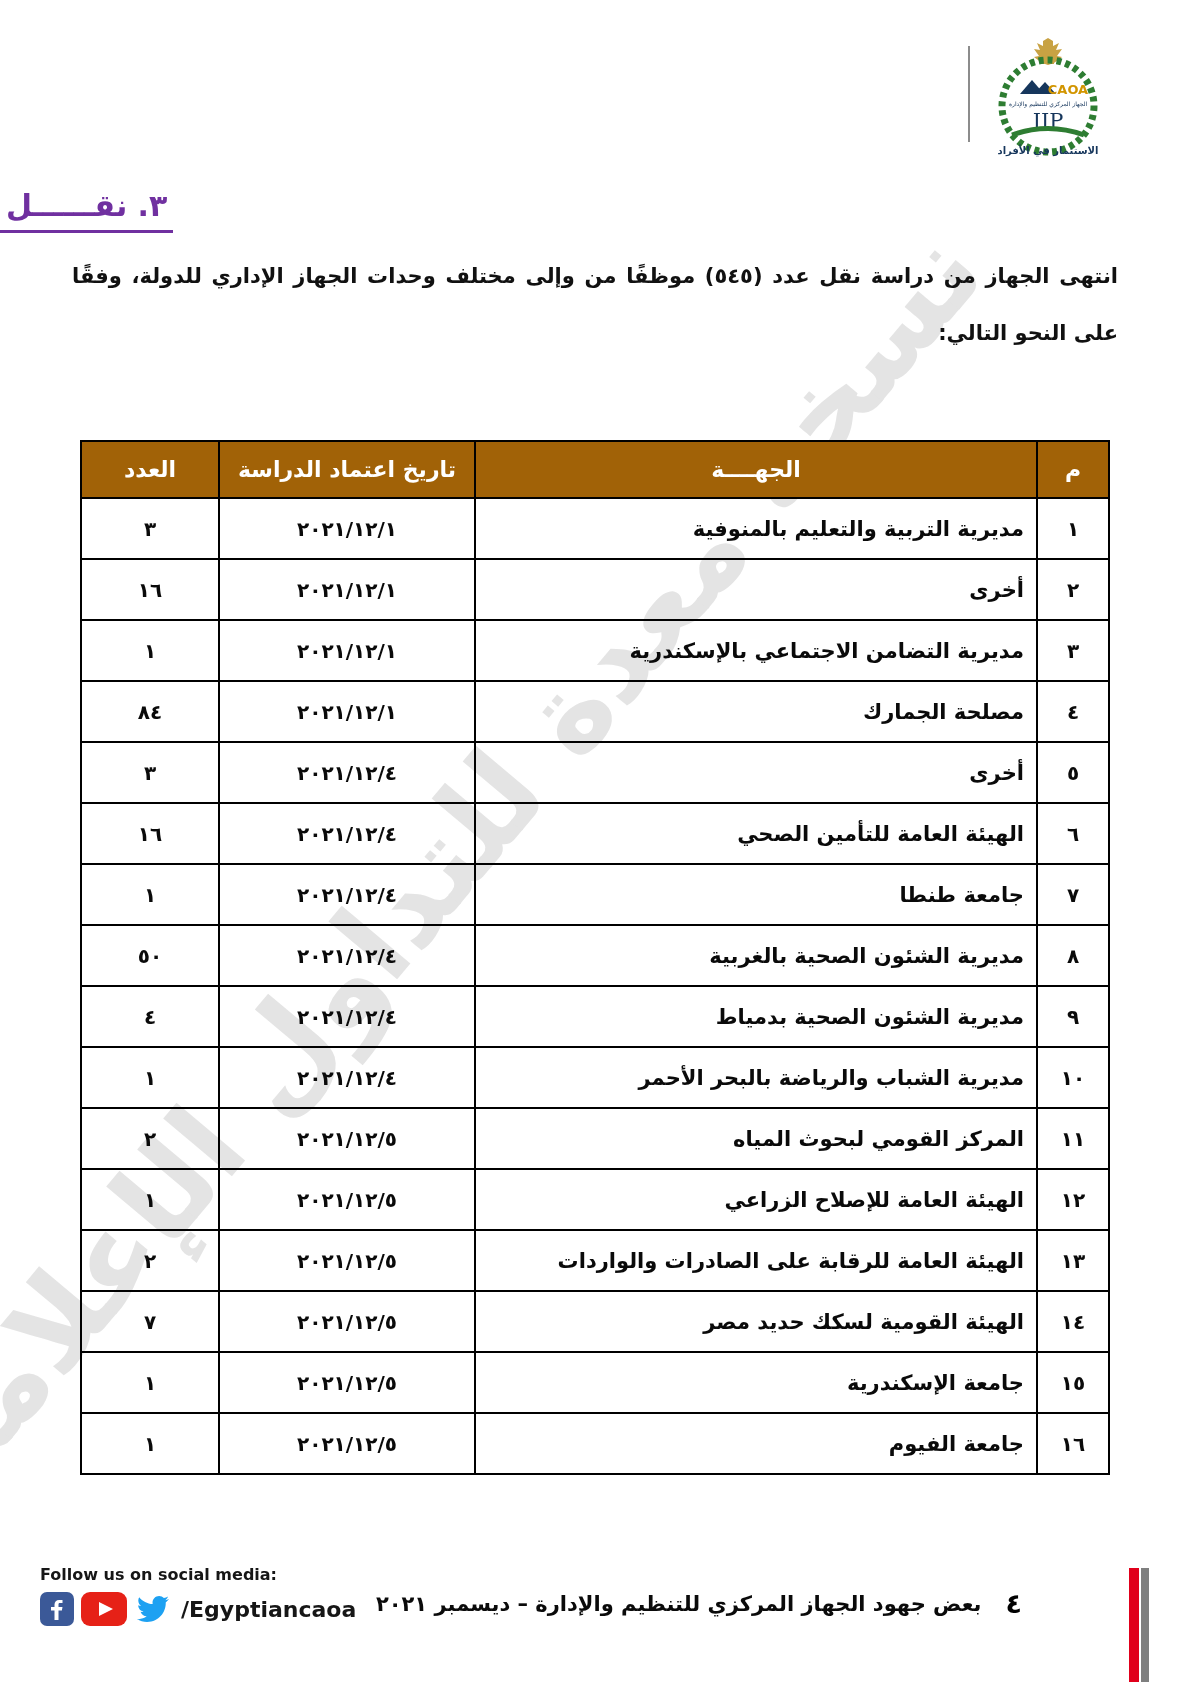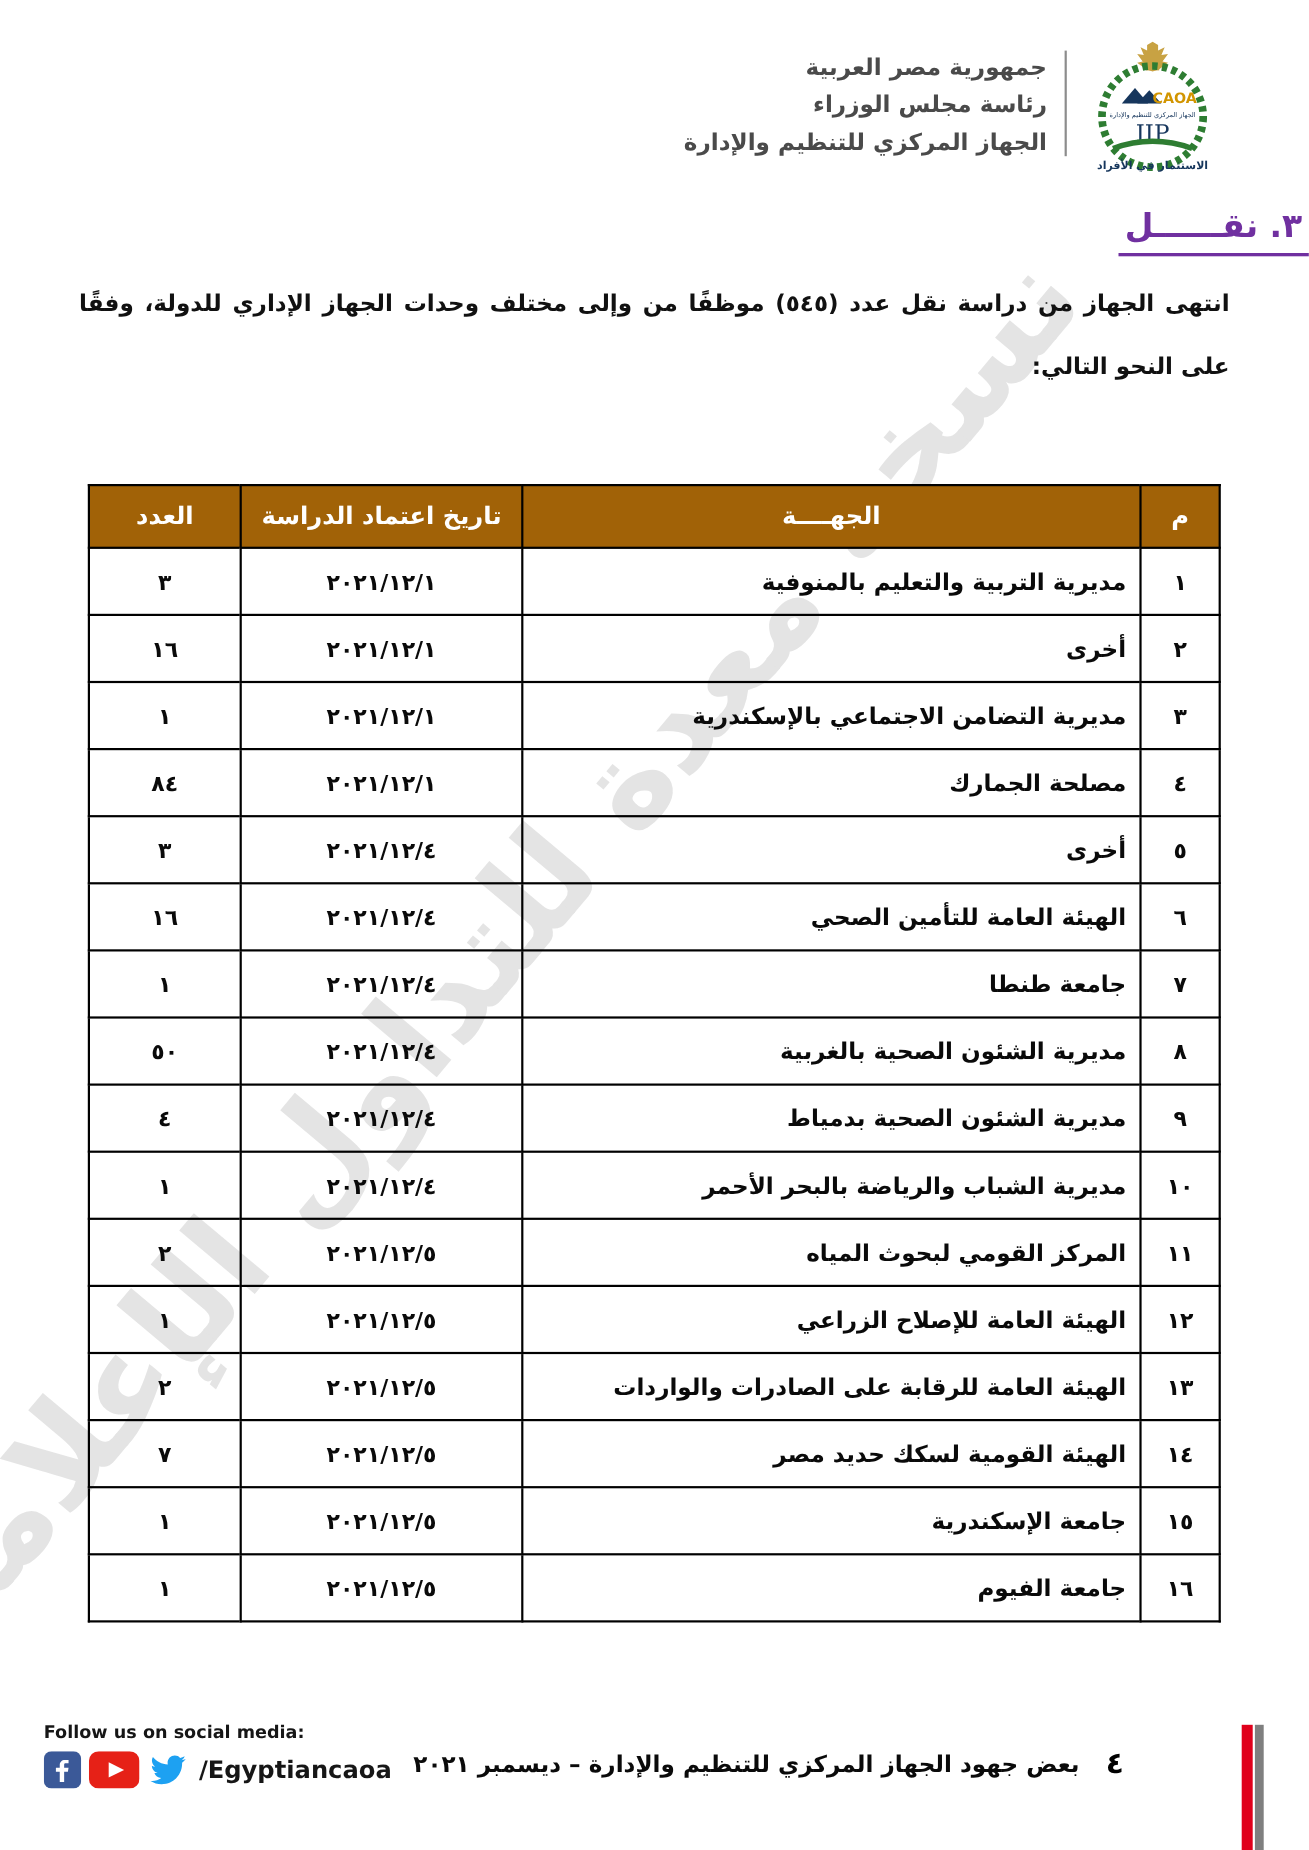--- a/index.html
+++ b/index.html
@@ -11,21 +11,21 @@
     overflow:hidden;
     direction:rtl;
   }
   
   .header { position:absolute; top:36px; right:70px; width:1050px; height:125px; }
   .logo-box { position:absolute; top:0; right:0; width:136px; height:122px; }
   .header-sep { position:absolute; top:10px; right:150px; width:2px; height:96px; background:#8c8c8c; }
   .org-lines { position:absolute; top:8px; right:168px; width:820px; text-align:right; color:#4a4a4a; font-weight:bold; }
   .org-lines div { font-size:21px; line-height:34px; }
   
-  .title-wrap { position:absolute; top:188px; left:0; width:100%; text-align:right; }
+  .title-wrap { position:absolute; top:188px; left:0; width:100%; text-align:left; }
   .title-wrap span {
     display:inline-block; color:#7030A0; font-size:30px; font-weight:bold;
     border-bottom:3px solid #7030A0; padding:0 6px 7px 6px;
   }
   
   .intro { position:absolute; top:248px; right:72px; width:1046px; color:#111; font-weight:bold; font-size:21px; }
   .intro .jline { text-align:justify; text-align-last:justify; line-height:57px; }
   .intro .lastline { text-align:right; line-height:57px; }
   
   .watermark {
@@ -85,25 +85,20 @@
         <path d="M50 58 L61 46 L72 58 Z" fill="#16365c"></path>
       </g>
       <text x="84" y="58" font-size="13" fill="#d29500" font-weight="bold" text-anchor="middle" font-family="DejaVu Sans, sans-serif">CAOA</text>
       <text x="64" y="70" font-size="6" fill="#16365c" text-anchor="middle" font-family="DejaVu Sans, sans-serif">الجهاز المركزي للتنظيم والإدارة</text>
       <text x="64" y="92" font-size="21" fill="#16365c" text-anchor="middle" font-family="DejaVu Serif, serif">IIP</text>
       <path d="M28 99 Q64 86 100 99" stroke="#2e7d32" stroke-width="5" fill="none"></path>
       <text x="64" y="118" font-size="10" fill="#16365c" font-weight="bold" text-anchor="middle" font-family="DejaVu Sans, sans-serif">الاستثمار في الأفراد</text>
     </svg>
   </div>
   <div class="header-sep"></div>
-  <div class="org-lines">
-    <div>جمهورية مصر العربية</div>
-    <div>رئاسة مجلس الوزراء</div>
-    <div>الجهاز المركزي للتنظيم والإدارة</div>
-  </div>
 </div>
 
 <div class="title-wrap">
   <span>٣. نقــــــل</span>
 </div>
 
 <div class="intro">
   <div class="jline">انتهى الجهاز من دراسة نقل عدد (٥٤٥) موظفًا من وإلى مختلف وحدات الجهاز الإداري للدولة، وفقًا</div>
   <div class="lastline">على النحو التالي:</div>
 </div>

